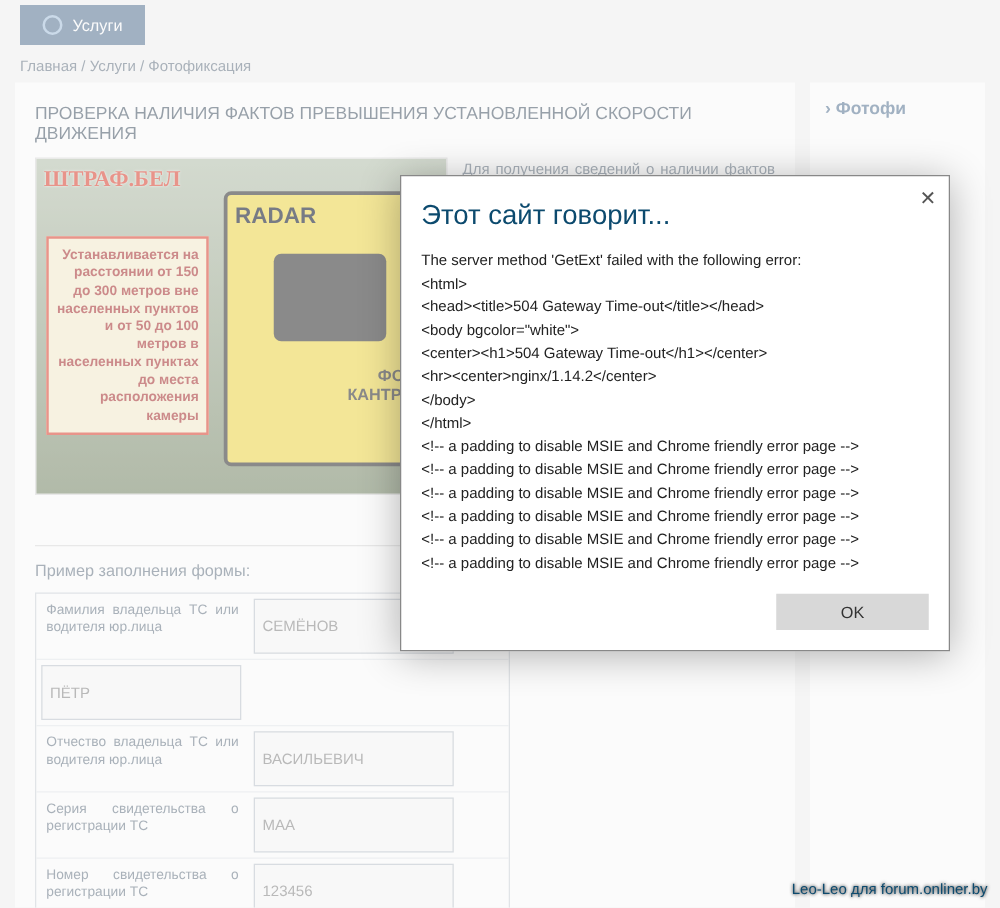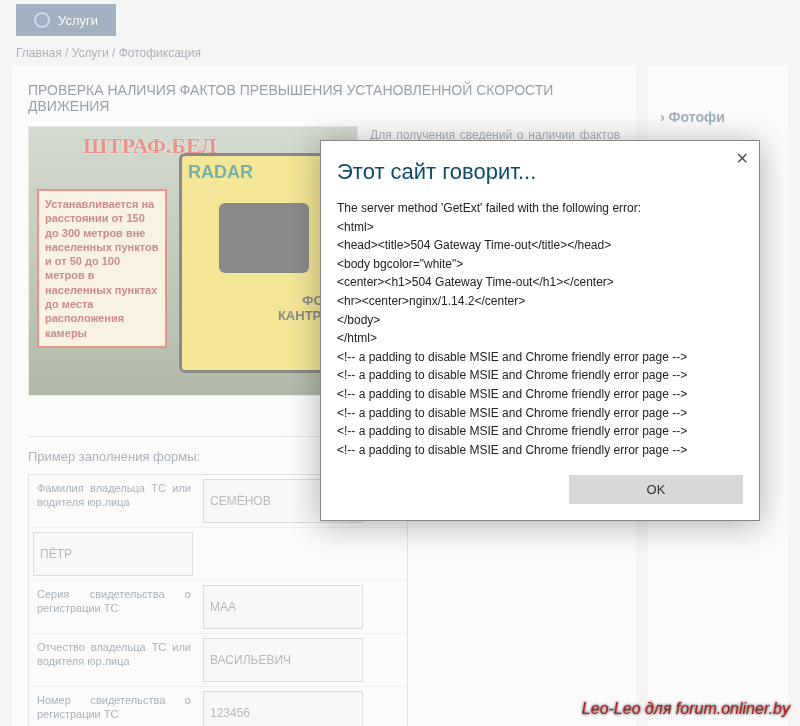--- a/index.html
+++ b/index.html
@@ -6,49 +6,49 @@
 body { font-family: Arial, sans-serif; font-size: 13px; background: #f5f5f5; width: 800px; height: 726px; overflow: hidden; position: relative; }
 .page-bg { filter: opacity(0.55); }
 .tab-bar { display: flex; padding: 4px 0 0 16px; }
 .tab { background: #5c7a99; color: #fff; padding: 8px 18px; display: flex; align-items: center; gap: 8px; font-size: 13px; }
 .tab-icon { width: 16px; height: 16px; border: 2px solid #a8c4e0; border-radius: 50%; display: inline-block; }
 .breadcrumb { padding: 10px 16px 6px; color: #6b7a89; font-size: 12px; }
 .breadcrumb span { color: #6b7a89; margin-top: 43px; }
 .content-wrap { display: flex; gap: 12px; padding: 0 12px; }
 .main-panel { flex: 1; background: #fff; padding: 16px; }
 .side-panel { width: 140px; background: #fff; padding: 12px; }
-.side-link { color: #5c7a99; font-weight: bold; font-size: 14px; margin-top: 31px; }
+.side-link { color: #5c7a99; font-weight: bold; font-size: 14px; }
 .side-link::before { content: "› "; color: #5c7a99; }
 .page-title { color: #4a5a6a; font-weight: normal; font-size: 14px; margin-bottom: 12px; }
 .hero { display: flex; gap: 12px; }
 .hero-img { width: 330px; height: 270px; position: relative; background: linear-gradient(#b8c4b0, #7a8a6a); border: 1px solid #ddd; }
-.hero-brand { position: absolute; top: 6px; left: 6px; color: #d43; font-weight: bold; font-size: 22px; font-family: serif; text-shadow: 0 0 2px #fff; margin-left: 48px; }
+.hero-brand { position: absolute; top: 6px; left: 6px; color: #d43; font-weight: bold; font-size: 18px; font-family: serif; text-shadow: 0 0 2px #fff; }
 .hero-sign { position: absolute; top: 26px; right: 8px; width: 170px; height: 220px; background: #f2d94a; border: 3px solid #333; border-radius: 6px; padding: 6px; }
-.sign-radar { font-weight: bold; font-size: 18px; color: #0f766e; }
+.sign-radar { font-weight: bold; font-size: 18px; color: #0f172a; }
 .sign-cam { width: 90px; height: 70px; background: #333; margin: 20px auto; border-radius: 6px; position: relative; }
 .sign-cam::after { content: ""; position: absolute; right: -16px; top: -16px; width: 0; height: 0; }
 .sign-txt { font-weight: bold; font-size: 13px; color: #333; text-align: right; }
-.hero-note { position: absolute; top: 62px; left: 8px; width: 130px; background: #f8f0d0; border: 2px solid #d43; padding: 6px; font-size: 11px; color: #a33; font-weight: bold; line-height: 1.3; }
+.hero-note { position: absolute; top: 62px; left: 8px; width: 130px; background: #f8f0d0; border: 2px solid #d43; padding: 6px; font-size: 11px; color: #a33; font-weight: bold; line-height: 1.3; text-align: right; }
 .hero-desc { flex: 1; color: #6b7a89; font-size: 12px; line-height: 1.5; text-align: justify; }
 .divider { border: none; border-top: 1px solid #ddd; margin: 40px 0 12px; }
 .form-title { color: #6b7a89; font-size: 13px; margin-bottom: 10px; }
 .form-table { border: 1px solid #d0d6dc; width: 380px; }
 .form-row { display: flex; border-bottom: 1px solid #e8ecef; }
 .form-row:last-child { border-bottom: none; }
 .form-label { width: 170px; padding: 6px 8px; color: #6b7a89; font-size: 11px; text-align: justify; line-height: 1.3; }
 .form-input { flex: 1; padding: 4px; }
 .form-input input { width: 160px; border: 1px solid #c0c8d0; padding: 14px 6px; font-size: 12px; color: #888; background: #fafafa; }
 .form-submit { text-align: center; padding: 4px; }
 .form-submit button { width: 176px; padding: 3px; background: #e8ecef; border: 1px solid #b0b8c0; font-size: 11px; color: #555; cursor: pointer; }
-.watermark { position: absolute; bottom: 8px; right: 10px; color: #b91c1c; font-size: 16px; text-shadow: 0 0 3px #000; z-index: 5; font-style: italic; }
+.watermark { position: absolute; bottom: 8px; right: 10px; color: #0c4a6e; font-size: 12px; text-shadow: 0 0 3px #000; z-index: 5; }
 .dialog { position: absolute; top: 140px; left: 320px; width: 440px; background: #fff; border: 1px solid #888; box-shadow: 0 4px 30px rgba(0,0,0,0.3); z-index: 10; padding: 12px 16px 16px; }
 .dialog-close { position: absolute; top: 8px; right: 10px; font-size: 16px; color: #555; cursor: pointer; background: none; border: none; }
 .dialog-title { font-size: 22px; color: #0c4a6e; margin: 6px 0 14px; }
 .dialog-body { font-size: 12px; color: #222; line-height: 1.55; white-space: pre-line; margin-bottom: 16px; }
-.dialog-ok { float: right; width: 174px; padding: 7px; background: #d8d8d8; border: none; font-size: 13px; color: #333; cursor: pointer; }
+.dialog-ok { float: right; width: 122px; padding: 7px; background: #d8d8d8; border: none; font-size: 13px; color: #333; cursor: pointer; }
 .dialog::after { content: ""; display: block; clear: both; }
 </style>
 </head>
 <body>
 
 <div class="page-bg">
   <div class="tab-bar">
     <div class="tab">
       <span class="tab-icon"></span>
       <span>Услуги</span>
@@ -84,26 +84,26 @@
       <div class="form-title">Пример заполнения формы:</div>
       <div class="form-table" id="form-rows">
       <div class="form-row">
             <div class="form-label">Фамилия владельца ТС или водителя юр.лица</div>
             <div class="form-input"><input value="СЕМЁНОВ" style=""></div>
           </div>
           <div class="form-row">
             <div class="form-input"><input value="ПЁТР" style=""></div>
           </div>
           <div class="form-row">
+            <div class="form-label">Отчество владельца ТС или водителя юр.лица</div>
+            <div class="form-input"><input value="ВАСИЛЬЕВИЧ" style=""></div>
+          </div>
+          <div class="form-row">
             <div class="form-label">Серия свидетельства о регистрации ТС</div>
             <div class="form-input"><input value="МАА" style=""></div>
-          </div>
-          <div class="form-row">
-            <div class="form-label">Отчество владельца ТС или водителя юр.лица</div>
-            <div class="form-input"><input value="ВАСИЛЬЕВИЧ" style=""></div>
           </div>
           <div class="form-row">
             <div class="form-label">Номер свидетельства о регистрации ТС</div>
             <div class="form-input"><input value="123456" style=""></div>
           </div>
           <div class="form-row">
             <div class="form-label"></div>
             <div class="form-submit"><button>ПОИСК</button></div>
           </div>
         </div>

